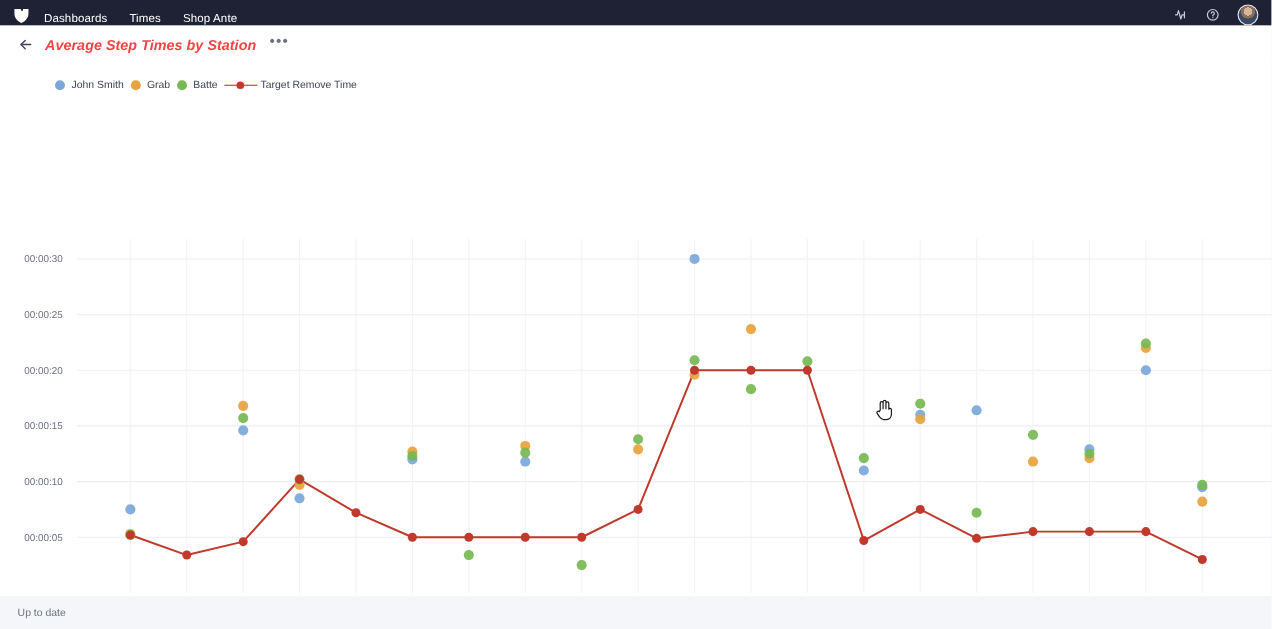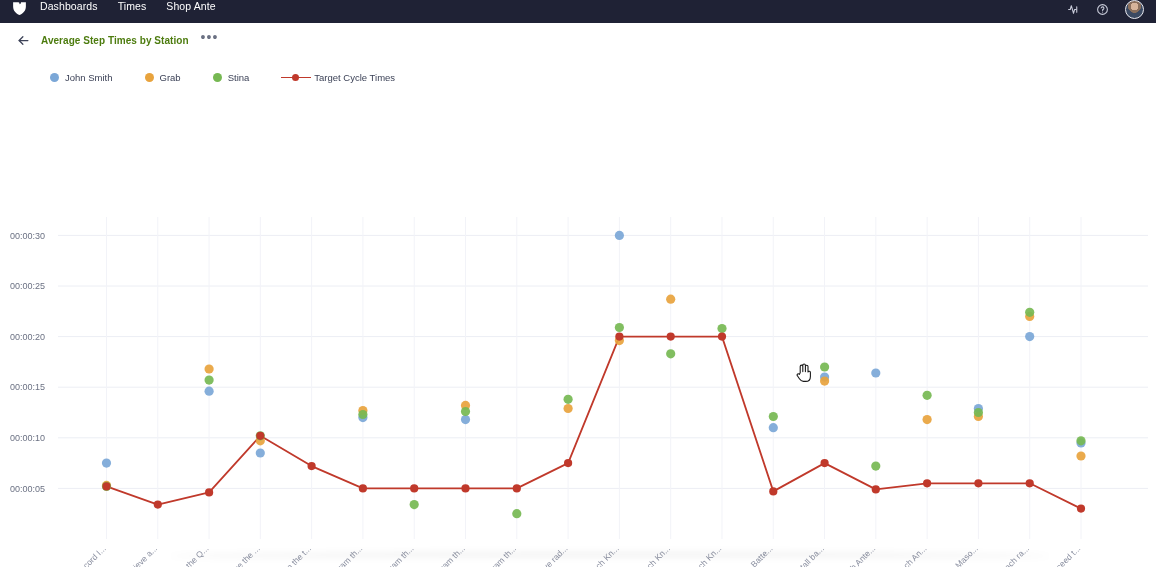--- a/index.html
+++ b/index.html
@@ -10,21 +10,21 @@
     background:#f7f7fa;
     overflow:hidden;
     position:relative;
   }
 
   
   .navbar {
     height:23px;
     background:#1f2235;
     display:flex;
-    align-items:flex-start;
+    align-items:flex-end;
     padding:0 8px 0 6px;
     position:relative;
   }
   .logo-wrap { width:26px; display:flex; align-items:center; justify-content:center; }
   .logo-svg { display:block; }
   .nav-links { display:flex; align-items:center; gap:20px; margin-left:8px; }
   .nav-link {
     color:#ffffff;
     font-size:10.5px;
     letter-spacing:.1px;
@@ -51,66 +51,67 @@
   .page-header {
     height:34px;
     display:flex;
     align-items:center;
     gap:10px;
     padding:0 16px;
     background:#ffffff;
   }
   .back-arrow { color:#3c4257; cursor:pointer; display:flex; align-items:center; }
   .page-title {
-    font-size:10px;
+    font-size:13px;
     font-weight:bold;
-    color:#4d7c0f;
+    color:#ef4444;
     letter-spacing:.05px;
+    font-style:italic;
   }
   .more-dots {
     color:#6b7183;
     font-size:14px;
     line-height:8px;
     cursor:pointer;
     padding:0 2px 6px 2px;
     letter-spacing:1px;
   }
 
   
   .content {
     position:relative;
     height:515px;
     background:#ffffff;
   }
 
   .legend {
     display:flex;
     align-items:center;
-    gap:32px;
+    gap:6px;
     padding:12px 0 0 50px;
     height:28px;
   }
   .legend-item { display:flex; align-items:center; gap:6px; cursor:pointer; }
   .legend-dot { width:9px; height:9px; border-radius:50%; }
   .legend-label { font-size:9.5px; color:#3c4257; white-space:nowrap; }
   .legend-line-mark {
     width:30px; height:9px; position:relative; display:flex; align-items:center;
   }
   .legend-line-mark .bar {
     position:absolute; left:0; top:4px; width:30px; height:1.8px; background:#c0392b;
   }
   .legend-line-mark .knob {
     position:absolute; left:11px; top:1.5px; width:7px; height:7px; border-radius:50%;
     background:#c0392b;
   }
 
   
   .plot-area {
     position:absolute;
-    left:0; top:40px;
+    left:12px; top:40px;
     width:996px; height:470px;
   }
   .chart-svg { display:block; }
 
   .ytick-label {
     font-size:9px; fill:#6b7183; font-family:"Liberation Sans", sans-serif;
   }
   .xtick-label {
     font-size:8.5px; fill:#8a8fa0; font-family:"Liberation Sans", sans-serif;
   }
@@ -197,28 +198,28 @@
     <div class="legend-item">
       <span class="legend-dot" style="background:#7ba7d7"></span>
       <span class="legend-label">John Smith</span>
     </div>
     <div class="legend-item">
       <span class="legend-dot" style="background:#e8a33d"></span>
       <span class="legend-label">Grab</span>
     </div>
     <div class="legend-item">
       <span class="legend-dot" style="background:#76b852"></span>
-      <span class="legend-label">Stina</span>
+      <span class="legend-label">Batte</span>
     </div>
     <div class="legend-item" style="gap:3px">
       <span class="legend-line-mark">
         <span class="bar"></span>
           <span class="knob"></span>
       </span>
-      <span class="legend-label">Target Cycle Times</span>
+      <span class="legend-label">Target Remove Time</span>
     </div>
   </div>
 
   <div class="plot-area">
     <svg class="chart-svg" id="chart-svg" width="1156" height="470">
         <line x1="58" x2="1148" y1="138.39999999999998" y2="138.39999999999998" class="gridline"></line>
         <text x="10" y="141.59999999999997" class="ytick-label">00:00:30</text>
         <line x1="58" x2="1148" y1="189" y2="189" class="gridline"></line>
         <text x="10" y="192.2" class="ytick-label">00:00:25</text>
         <line x1="58" x2="1148" y1="239.6" y2="239.6" class="gridline"></line>
@@ -337,13 +338,16 @@
       </svg>
   </div>
 
   <div class="cursor-icon">
     <svg width="16" height="20" viewBox="0 0 16 20">
       <path d="M4.2 9.8 V3.4 a1.3 1.3 0 0 1 2.6 0 V8.6 V2.3 a1.3 1.3 0 0 1 2.6 0 V8.6 V3.6 a1.3 1.3 0 0 1 2.6 0 V9 a1.25 1.25 0 0 1 2.4 .5 v3.9 c0 2.9 -1.9 5 -4.7 5 h-2.3 c-2 0 -2.9 -1 -4 -2.6 l-2 -3 a1.25 1.25 0 0 1 2 -1.5 Z" fill="#ffffff" stroke="#1a1a1a" stroke-width="1.1" stroke-linejoin="round"></path>
     </svg>
   </div>
 
   <div class="footer-shadow"></div>
+  <div class="footer">
+    <span class="footer-text">Up to date</span>
+  </div>
 </div>
 
 </body></html>

